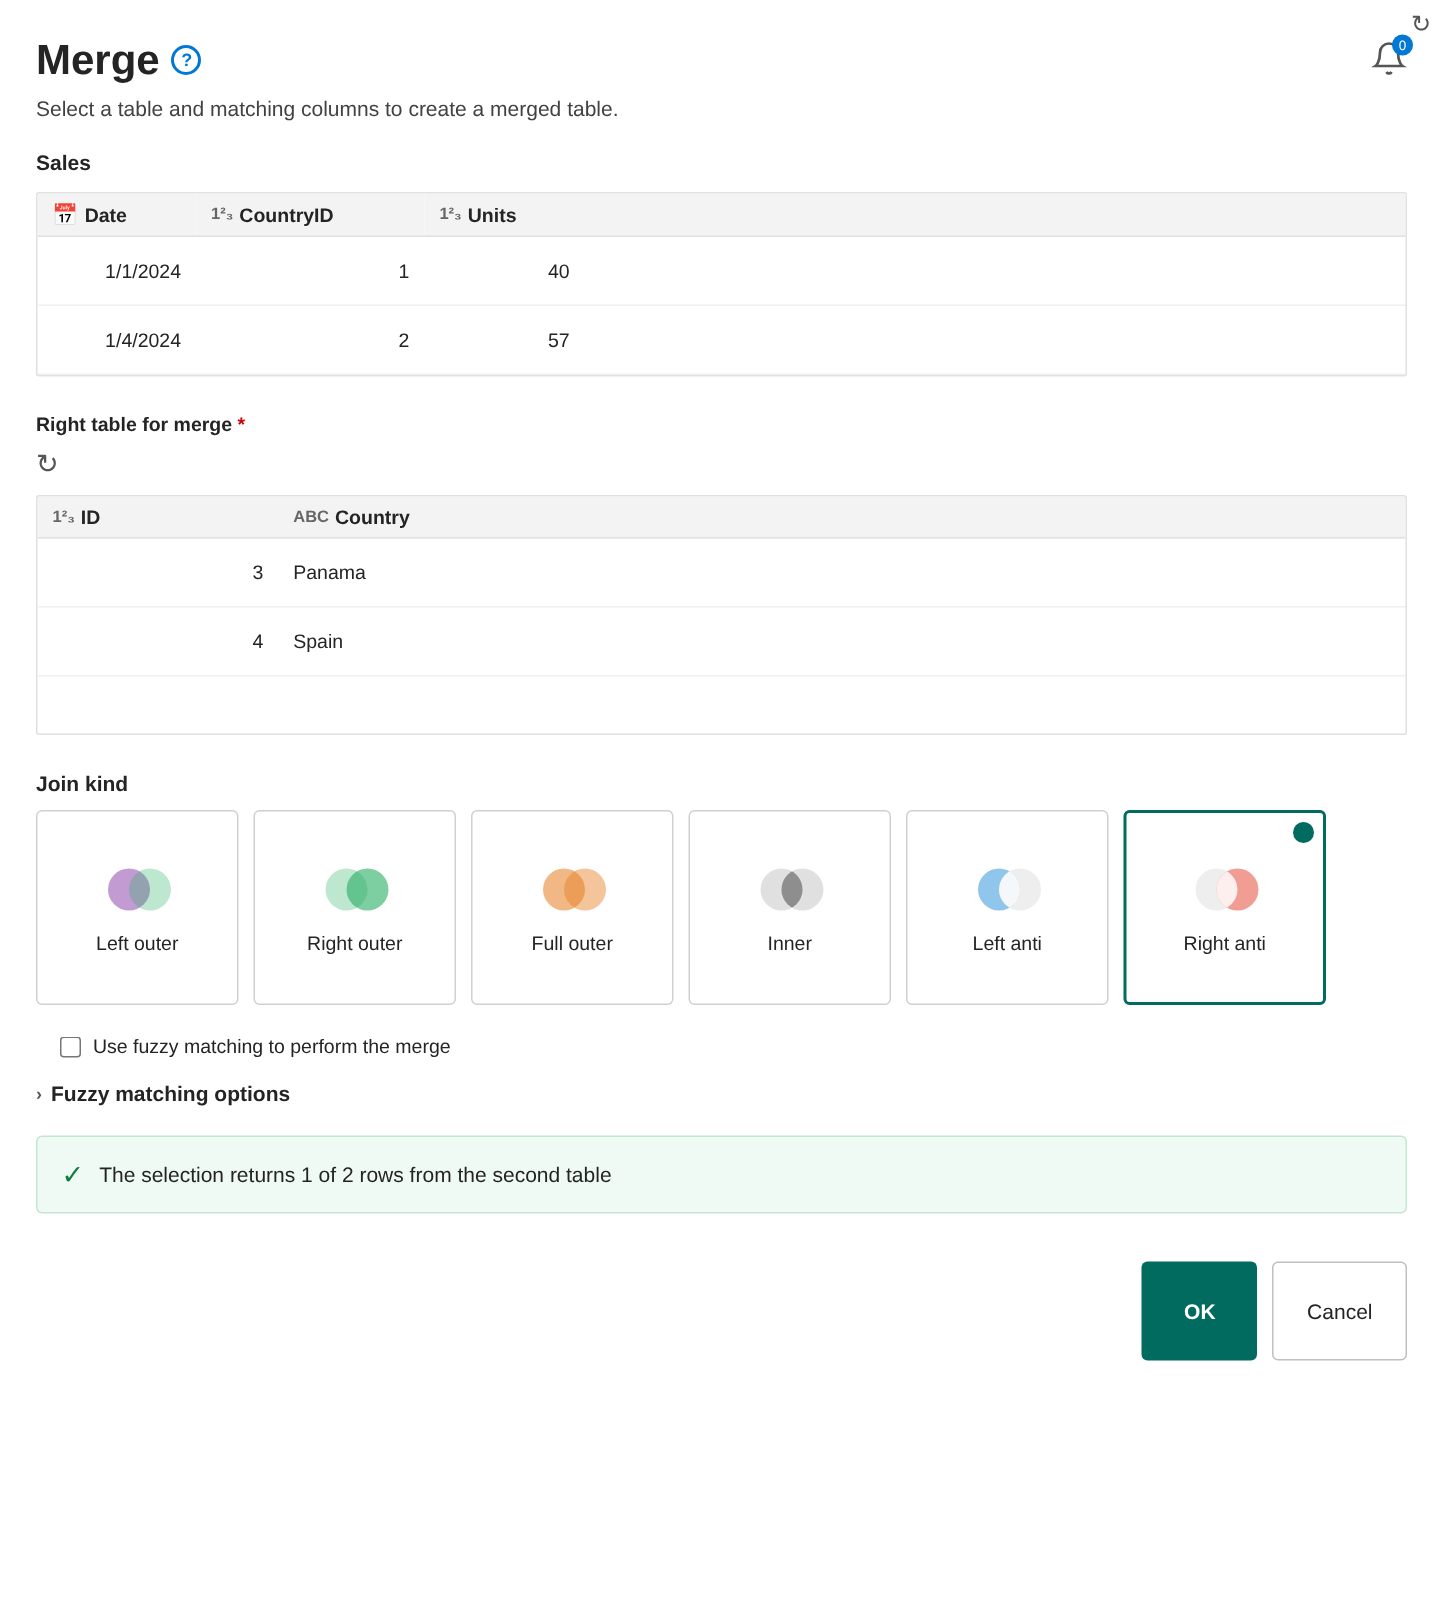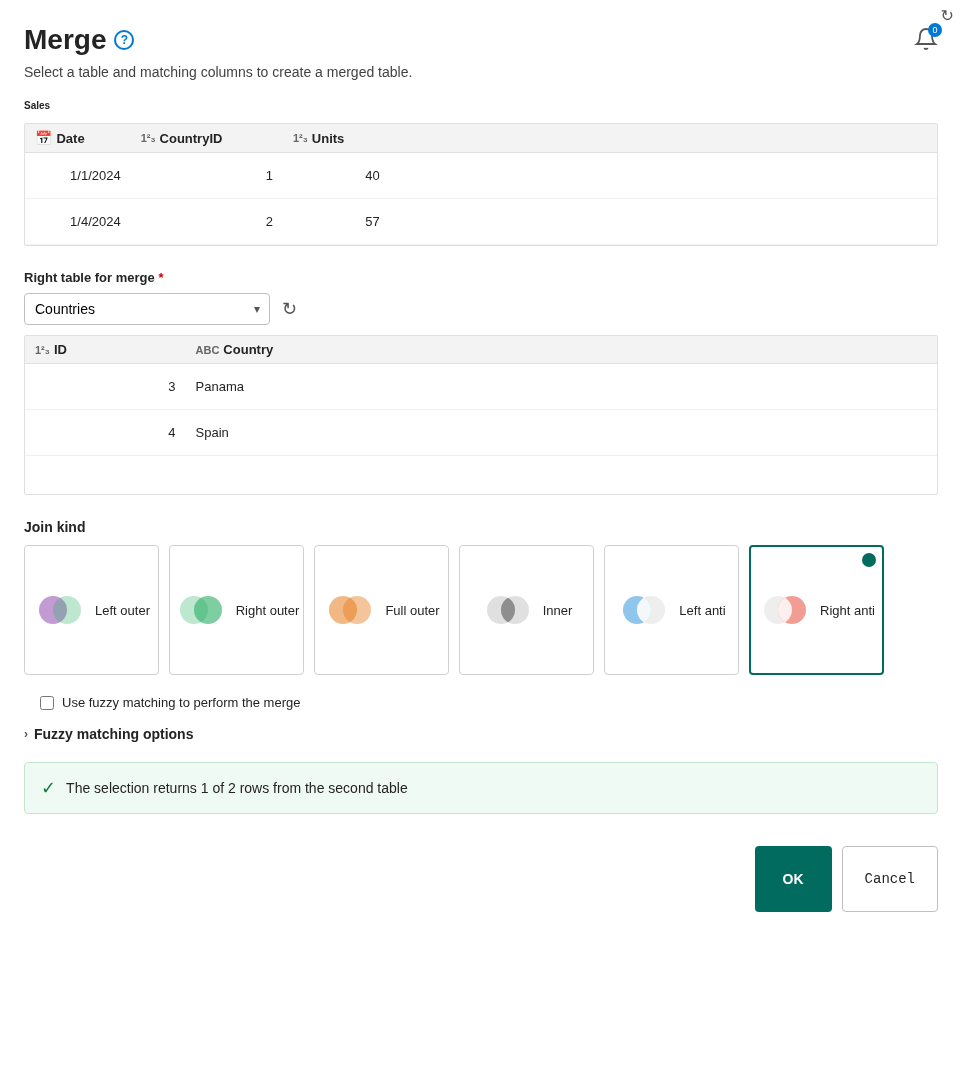--- a/index.html
+++ b/index.html
@@ -54,21 +54,21 @@
       display: flex; align-items: center; justify-content: center;
     }
 
     .subtitle {
       font-size: 14px;
       color: #424242;
       margin-bottom: 20px;
     }
 
     .section-label {
-      font-size: 10px;
+      font-size: 14px;
       font-weight: 600;
       margin-bottom: 6px;
     }
 
     .table-container {
       border: 1px solid #e0e0e0;
       border-radius: 2px;
       margin-bottom: 24px;
       overflow: hidden;
       position: relative;
@@ -152,20 +152,21 @@
       display: flex;
       gap: 10px;
       flex-wrap: wrap;
     }
     .join-option {
       width: 135px;
       height: 130px;
       border: 1px solid #d0d0d0;
       border-radius: 4px;
       display: flex;
+      flex-direction: column;
       align-items: center;
       justify-content: center;
       cursor: pointer;
       gap: 10px;
       background: #fff;
       position: relative;
     }
     .join-option.selected {
       border: 2px solid #006b5e;
     }
@@ -247,21 +248,20 @@
       cursor: pointer;
     }
     .btn-cancel {
       background: #fff;
       color: #242424;
       border: 1px solid #c0c0c0;
       border-radius: 4px;
       padding: 24px 22px;
       font-size: 14px;
       cursor: pointer;
-      font-family: Liberation Mono, monospace;
     }
 
     .section-header-row {
       display: flex;
       align-items: center;
       justify-content: space-between;
       margin-bottom: 6px;
     }
 
     .right-table-section { margin-bottom: 10px; }
@@ -347,27 +347,20 @@
     </tbody>
   </table>
 </div>
 
 <div class="right-table-section">
   <div class="right-table-label">
     <span>Right table for merge</span>
     <span class="required-star">*</span>
   </div>
   <div class="dropdown-container">
-    <div class="dropdown-wrapper">
-      <select>
-        <option>Countries</option>
-        <option>Sales</option>
-      </select>
-      <span class="dropdown-chevron">▾</span>
-    </div>
     <button class="refresh-btn" title="Refresh" style="position:static; font-size:18px;">↻</button>
   </div>
 </div>
 
 <div class="countries-table-container">
   <table>
     <thead>
       <tr>
         <th style="width:110px;">
           <div class="th-inner">

